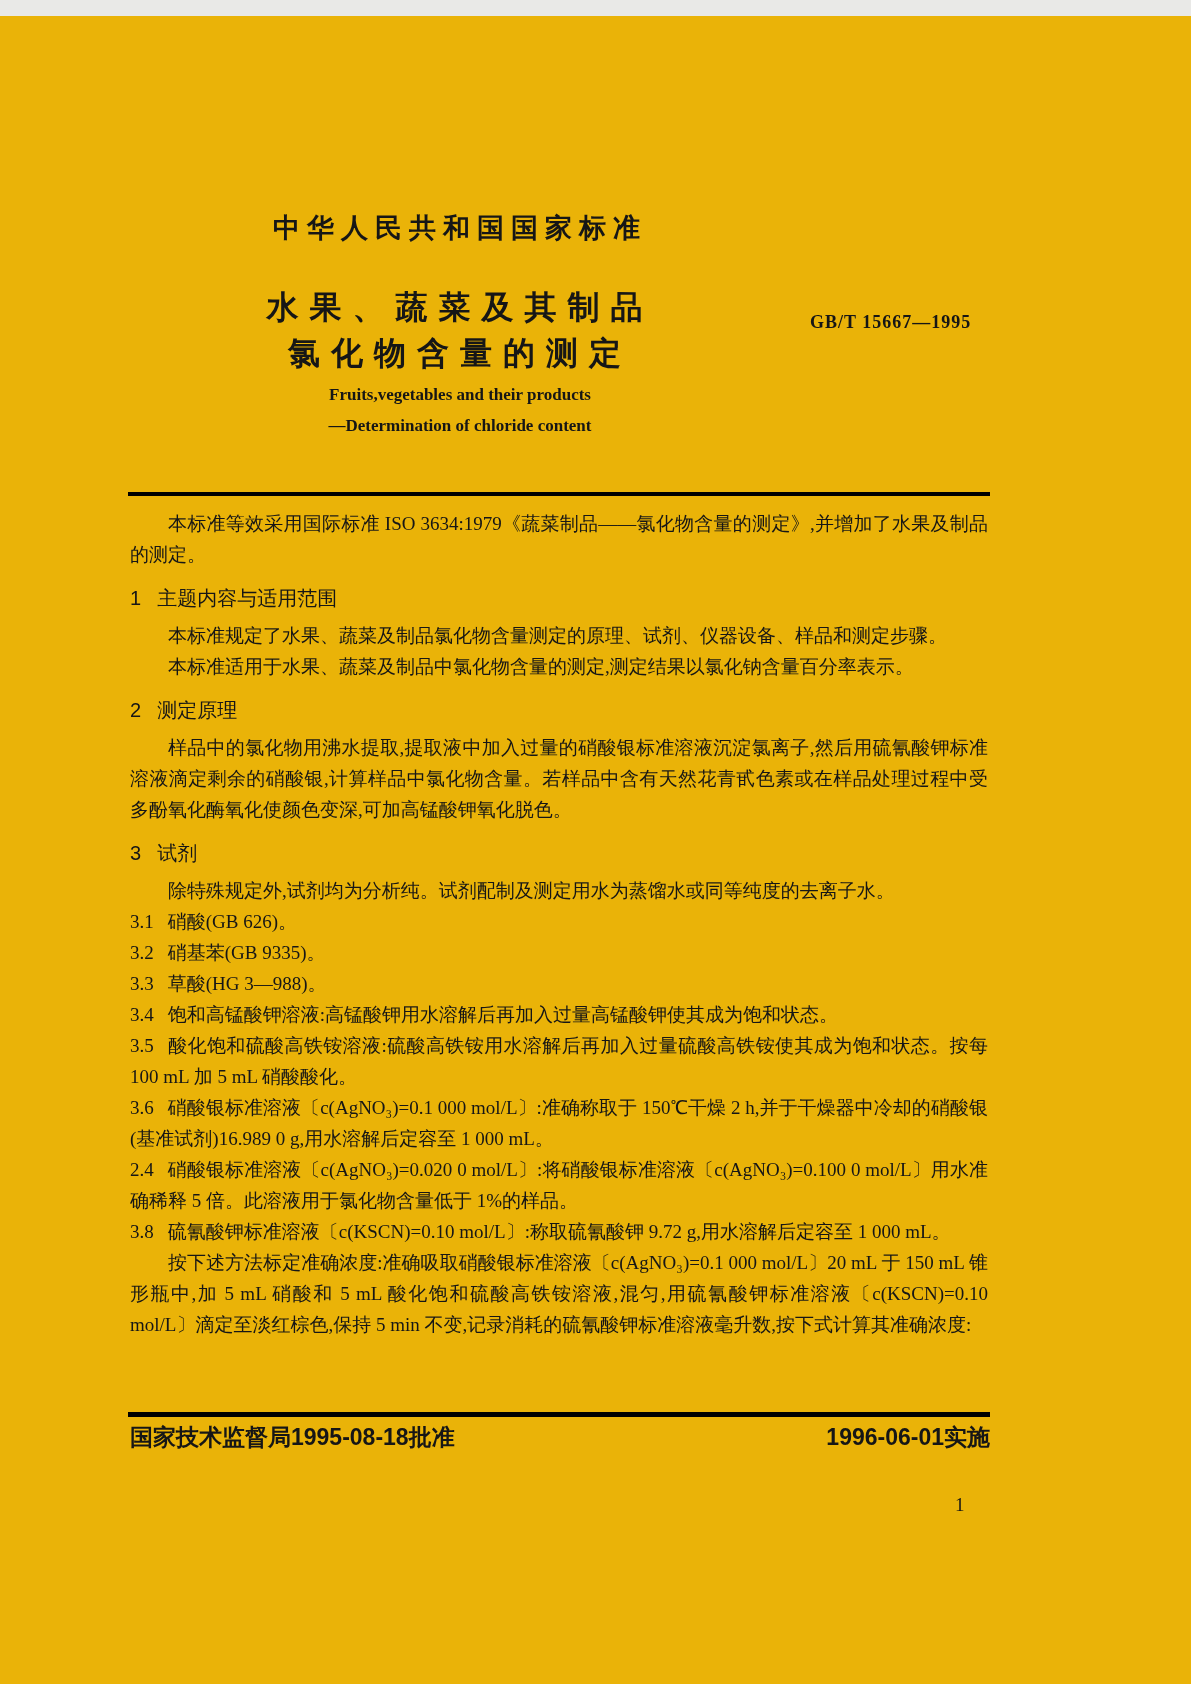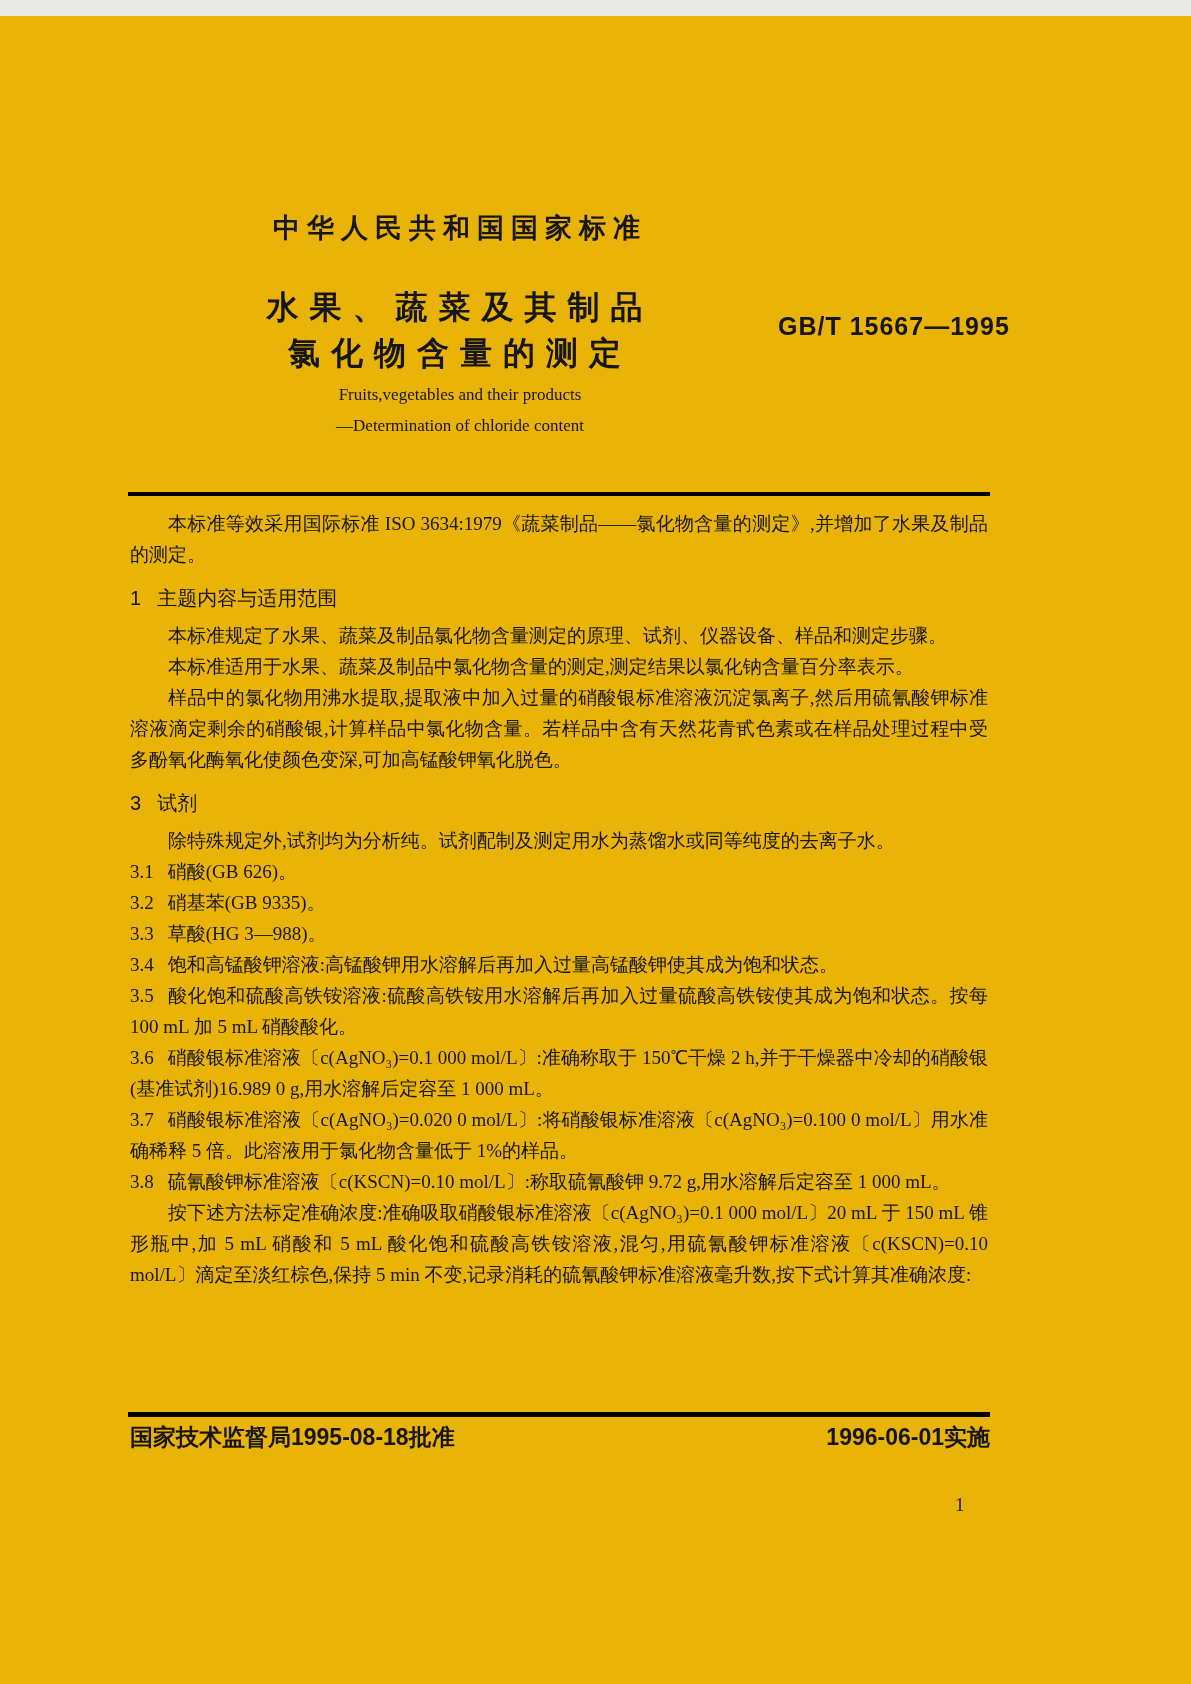--- a/index.html
+++ b/index.html
@@ -21,28 +21,28 @@
   .cn-title {
     position:absolute; left:130px; width:660px;
     text-align:center;
     font-family:"Liberation Sans", sans-serif;
     font-weight:bold; font-size:32px; letter-spacing:11px;
     white-space:nowrap;
   }
   .t1 { top:270px; }
   .t2 { top:316px; }
   .std-number {
-    position:absolute; top:296px; left:778px;
-    font-size:25px; font-weight:bold; letter-spacing:1px;
-    font-family:Liberation Sans, sans-serif;
+    position:absolute; top:296px; left:810px;
+    font-size:18px; font-weight:bold; letter-spacing:1px;
+    font-family:Liberation Serif, serif;
   }
   .en-title {
     position:absolute; left:130px; width:660px;
     text-align:center;
-    font-weight:normal; font-size:17px;
+    font-weight:bold; font-size:17px;
     font-family:"Liberation Serif", serif;
   }
   .e1 { top:369px; }
   .e2 { top:400px; }
   .rule { position:absolute; left:128px; width:862px; background:#000; }
   .rule-top { top:476px; height:4px; }
   .rule-footer { top:1396px; height:5px; }
   .body-text {
     position:absolute; left:130px; top:492px; width:858px;
     font-size:19px; line-height:31px;
@@ -87,32 +87,33 @@
   <div class="rule rule-top"></div>
 
   <div class="body-text">
 
     <p class="para indent">本标准等效采用国际标准 ISO 3634:1979《蔬菜制品——氯化物含量的测定》,并增加了水果及制品的测定。</p>
 
     <h2 class="heading"><span class="h-num">1</span><span>主题内容与适用范围</span></h2>
     <p class="para indent">本标准规定了水果、蔬菜及制品氯化物含量测定的原理、试剂、仪器设备、样品和测定步骤。</p>
     <p class="para indent">本标准适用于水果、蔬菜及制品中氯化物含量的测定,测定结果以氯化钠含量百分率表示。</p>
 
+    <h2 class="heading"><span class="h-num">2</span><span>测定原理</span></h2>
     <p class="para indent">样品中的氯化物用沸水提取,提取液中加入过量的硝酸银标准溶液沉淀氯离子,然后用硫氰酸钾标准溶液滴定剩余的硝酸银,计算样品中氯化物含量。若样品中含有天然花青甙色素或在样品处理过程中受多酚氧化酶氧化使颜色变深,可加高锰酸钾氧化脱色。</p>
 
     <h2 class="heading"><span class="h-num">3</span><span>试剂</span></h2>
     <p class="para indent">除特殊规定外,试剂均为分析纯。试剂配制及测定用水为蒸馏水或同等纯度的去离子水。</p>
 
     <p class="item"><span class="item-num">3.1</span><span class="item-text">硝酸(GB 626)。</span></p>
     <p class="item"><span class="item-num">3.2</span><span class="item-text">硝基苯(GB 9335)。</span></p>
     <p class="item"><span class="item-num">3.3</span><span class="item-text">草酸(HG 3—988)。</span></p>
     <p class="item"><span class="item-num">3.4</span><span class="item-text">饱和高锰酸钾溶液:高锰酸钾用水溶解后再加入过量高锰酸钾使其成为饱和状态。</span></p>
     <p class="item"><span class="item-num">3.5</span><span class="item-text">酸化饱和硫酸高铁铵溶液:硫酸高铁铵用水溶解后再加入过量硫酸高铁铵使其成为饱和状态。按每 100 mL 加 5 mL 硝酸酸化。</span></p>
     <p class="item"><span class="item-num">3.6</span><span class="item-text">硝酸银标准溶液〔c(AgNO₃)=0.1 000 mol/L〕:准确称取于 150℃干燥 2 h,并于干燥器中冷却的硝酸银(基准试剂)16.989 0 g,用水溶解后定容至 1 000 mL。</span></p>
-    <p class="item"><span class="item-num">3.7</span><span class="item-text">硝酸银标准溶液〔c(AgNO₃)=0.020 0 mol/L〕:将硝酸银标准溶液〔c(AgNO₃)=0.100 0 mol/L〕用水准确稀释 5 倍。此溶液用于氯化物含量低于 1%的样品。</span></p>
+    <p class="item"><span class="item-num">2.4</span><span class="item-text">硝酸银标准溶液〔c(AgNO₃)=0.020 0 mol/L〕:将硝酸银标准溶液〔c(AgNO₃)=0.100 0 mol/L〕用水准确稀释 5 倍。此溶液用于氯化物含量低于 1%的样品。</span></p>
     <p class="item"><span class="item-num">3.8</span><span class="item-text">硫氰酸钾标准溶液〔c(KSCN)=0.10 mol/L〕:称取硫氰酸钾 9.72 g,用水溶解后定容至 1 000 mL。</span></p>
 
     <p class="para indent">按下述方法标定准确浓度:准确吸取硝酸银标准溶液〔c(AgNO₃)=0.1 000 mol/L〕20 mL 于 150 mL 锥形瓶中,加 5 mL 硝酸和 5 mL 酸化饱和硫酸高铁铵溶液,混匀,用硫氰酸钾标准溶液〔c(KSCN)=0.10 mol/L〕滴定至淡红棕色,保持 5 min 不变,记录消耗的硫氰酸钾标准溶液毫升数,按下式计算其准确浓度:</p>
 
   </div>
 
   <div class="rule rule-footer"></div>
 
   <div class="footer-row">
     <span class="footer-left">国家技术监督局1995-08-18批准</span>

